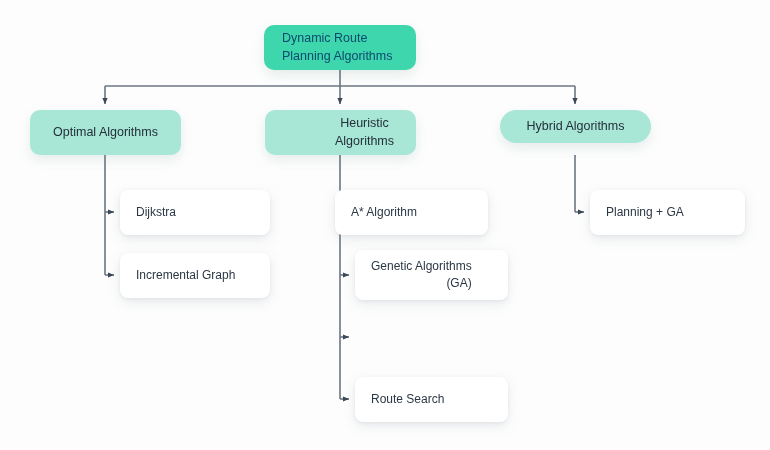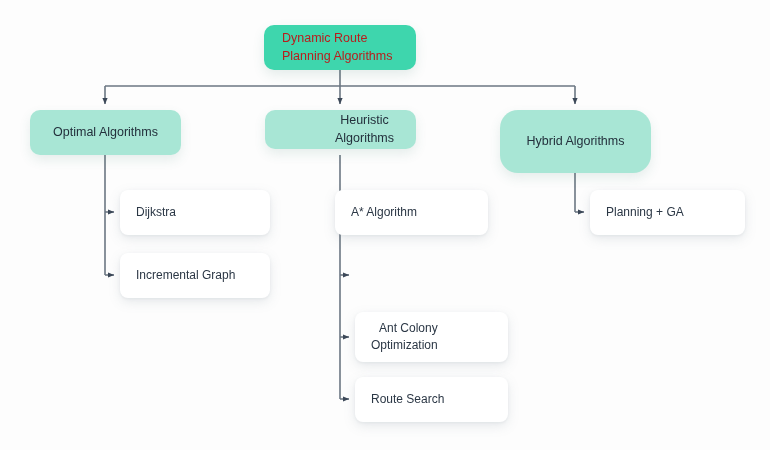--- a/index.html
+++ b/index.html
@@ -42,21 +42,21 @@
     line-height: 1.38;
   }
   
   .node.root {
     background: #3ed6ad;
     border-radius: 10px;
     padding: 0 18px;
     box-shadow: 0 5px 12px rgba(60, 120, 105, 0.13);
   }
   .node.root .node-label {
-    color: #b91c1c;
+    color: #0c4a6e;
     font-size: 12.5px;
   }
   
   .node.category {
     background: #a8e6d5;
     border-radius: 10px;
     justify-content: center;
     box-shadow: 0 5px 12px rgba(60, 120, 105, 0.12);
   }
   .node.category .node-label {
@@ -117,45 +117,45 @@
 
   <div class="node root" style="left:264px; top:25px; width:152px; height:45px;">
     <span class="node-label">Dynamic Route
 Planning Algorithms</span>
   </div>
 
   <div class="node category" style="left:30px; top:110px; width:151px; height:45px;">
     <span class="node-label">Optimal Algorithms</span>
   </div>
 
-  <div class="node category" style="left:265px; top:110px; width:151px; height:39px;padding-left:48px;">
+  <div class="node category" style="left:265px; top:110px; width:151px; height:45px;padding-left:48px;">
     <span class="node-label">Heuristic Algorithms</span>
   </div>
 
-  <div class="node category" style="left:500px; top:110px; width:151px; height:63px;border-radius:18px;">
+  <div class="node category" style="left:500px; top:110px; width:151px; height:33px;border-radius:18px;">
     <span class="node-label">Hybrid Algorithms</span>
   </div>
 
   <div class="node leaf" style="left:120px; top:190px; width:150px; height:45px;">
     <span class="node-label">Dijkstra</span>
   </div>
 
   <div class="node leaf" style="left:120px; top:253px; width:150px; height:45px;">
     <span class="node-label">Incremental Graph</span>
   </div>
 
   <div class="node leaf" style="left:335px; top:190px; width:153px; height:45px;">
     <span class="node-label">A* Algorithm</span>
   </div>
 
+  <div class="node leaf" style="left:355px; top:250px; width:153px; height:50px;">
+    <span class="node-label">Genetic Algorithms
+(GA)</span>
+  </div>
 
-  <div class="node leaf" style="left:355px; top:312px; width:153px; height:50px;">
-    <span class="node-label">Ant Colony
-Optimization</span>
-  </div>
 
   <div class="node leaf" style="left:355px; top:377px; width:153px; height:45px;">
     <span class="node-label">Route Search</span>
   </div>
 
   <div class="node leaf" style="left:590px; top:190px; width:155px; height:45px;">
     <span class="node-label">Planning + GA</span>
   </div>
 
 </div>

